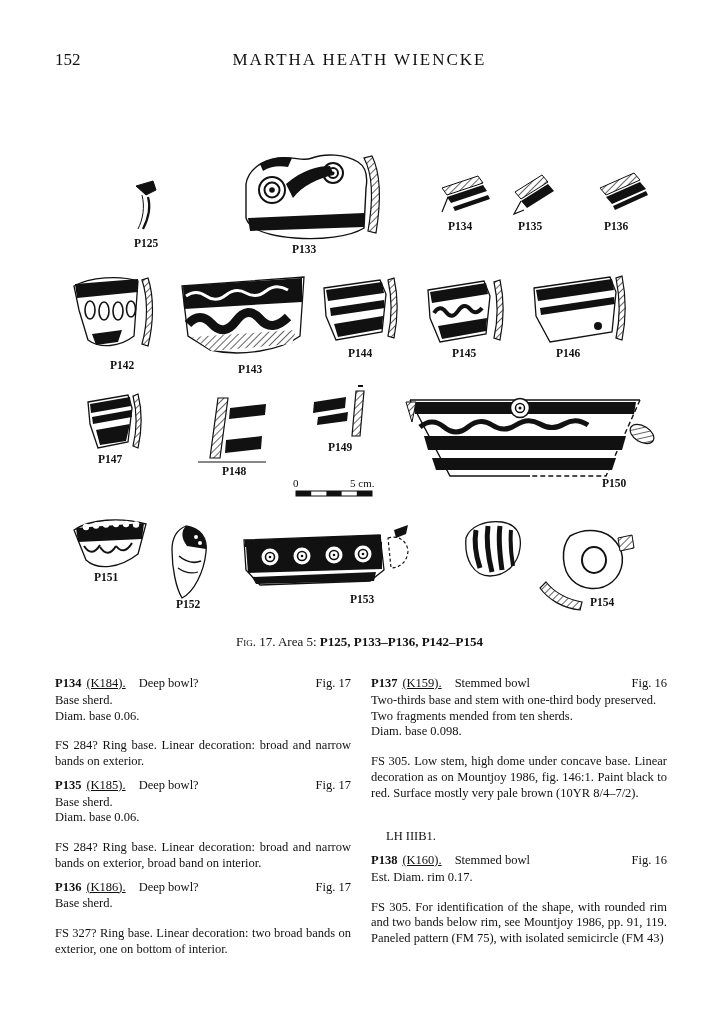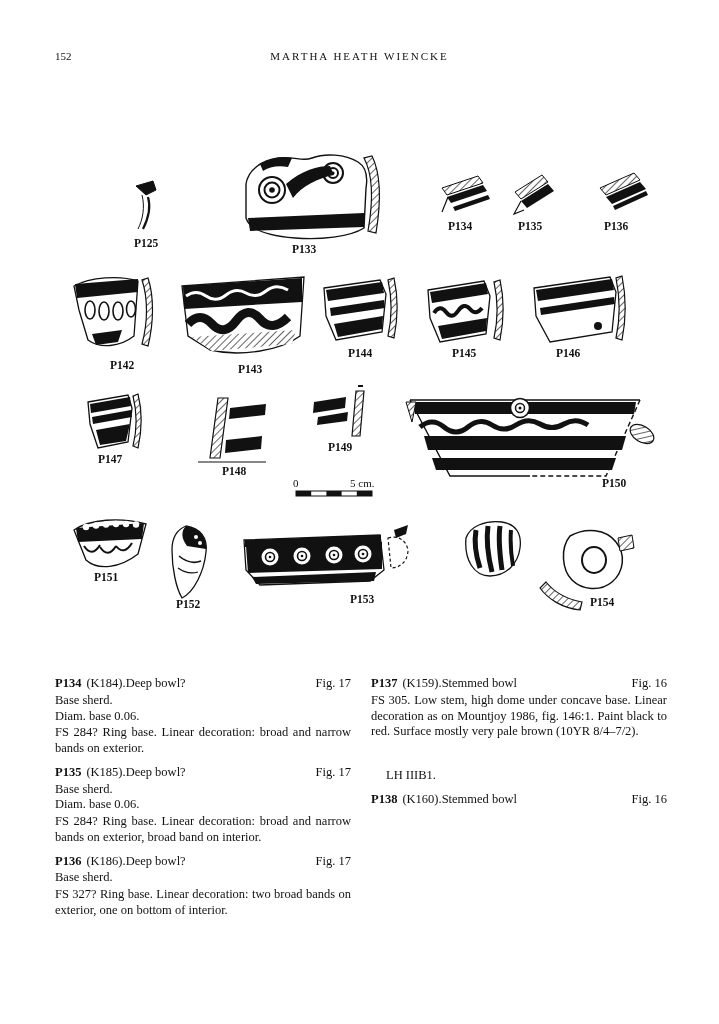--- a/index.html
+++ b/index.html
@@ -1,41 +1,41 @@
 <!DOCTYPE html>
 <html><head>
 <meta charset="utf-8">
 <style>
   * { margin:0; padding:0; box-sizing:border-box; }
   html,body { background:#e8e8e8; }
   body { width:719px; height:1024px; font-family:"Liberation Serif", serif; color:#111; }
   .page { position:relative; width:719px; height:1024px; background:#ffffff; overflow:hidden; }
 
-  .page-number { position:absolute; top:50px; left:55px; font-size:11px; }
+  .page-number { position:absolute; top:50px; left:55px; font-size:17px; }
   .running-head { position:absolute; top:50px; left:0; width:100%; text-align:center;
-                  font-size:11px; letter-spacing:2px; }
+                  font-size:17px; letter-spacing:2px; }
 
   .figure-svg { position:absolute; top:140px; left:50px; }
   .figlabel { font-family:"Liberation Serif", serif; font-weight:bold; font-size:11.5px; fill:#111; }
   .scaletext { font-family:"Liberation Serif", serif; font-size:11px; fill:#111; }
 
   .fig-caption { position:absolute; top:634px; left:0; width:100%; text-align:center; font-size:13px; }
   .cap-fig { font-variant:small-caps; }
   .cap-list { font-weight:bold; }
 
   .columns { position:absolute; top:676px; left:55px; width:612px; display:flex; gap:20px; }
   .col { width:296px; font-size:12.5px; line-height:1.26; }
   .entry { margin-bottom:8px; }
   .entry-head { display:flex; align-items:baseline; margin-bottom:1px; }
   .eid { font-weight:bold; }
-  .ecode { margin-left:5px; }
-  .eshape { }
+  .ecode { margin-left:5px;text-decoration:underline; }
+  .eshape { margin-left:13px; }
   .efig { margin-left:auto; }
   .edesc { }
-  .enote { text-align:justify; margin-top:1px; }
+  .enote { text-align:justify; margin-top:14px; }
   .extra { margin-left:15px;margin-top:28px; }
 </style>
 </head>
 <body>
 
 <div class="page">
 
   <div class="page-number">152</div>
   <div class="running-head">MARTHA HEATH WIENCKE</div>
 
@@ -243,20 +243,25 @@
       <path d="M450,386 C448,400 450,416 452,430" fill="none" stroke="#111" stroke-width="5"></path>
       <path d="M461,390 C460,402 461,414 463,426" fill="none" stroke="#111" stroke-width="4"></path>
       <path d="M520,396 C536,387 556,389 566,402 C576,414 574,432 562,442 C550,452 532,450 522,440 C512,430 510,408 520,396 Z" fill="#fff" stroke="#111" stroke-width="1.5"></path>
       <ellipse cx="544" cy="420" rx="12" ry="13" fill="#fff" stroke="#111" stroke-width="2"></ellipse>
       <path d="M496,442 C504,452 516,459 532,462 L530,470 C512,468 498,459 490,448 Z" fill="url(#hatch)" stroke="#111" stroke-width="1.2"></path>
       <polygon points="568,398 582,395 584,408 570,411" fill="url(#hatch)" stroke="#111" stroke-width="1"></polygon>
     </g>
     <text class="figlabel" x="540" y="466">P154</text>
   </svg>
 
+  <div class="fig-caption">
+    <span class="cap-fig">Fig. 17.</span>
+    <span>Area 5:</span>
+    <span class="cap-list">P125, P133–P136, P142–P154</span>
+  </div>
 
   <div class="columns">
     <div class="col">
 
       <div class="entry">
         <div class="entry-head">
           <span class="eid">P134</span>
           <span class="ecode">(K184).</span>
           <span class="eshape">Deep bowl?</span>
           <span class="efig">Fig. 17</span>
@@ -300,32 +305,36 @@
     <div class="col">
 
       <div class="entry">
         <div class="entry-head">
           <span class="eid">P137</span>
           <span class="ecode">(K159).</span>
           <span class="eshape">Stemmed bowl</span>
           <span class="efig">Fig. 16</span>
         </div>
         <div class="edesc">
+          <div>Two-thirds base and stem with one-third body preserved. Two fragments mended from ten sherds.</div>
+          <div>Diam. base 0.098.</div>
         </div>
         <p class="enote">FS 305. Low stem, high dome under concave base. Linear decoration as on Mountjoy 1986, fig. 146:1. Paint black to red. Surface mostly very pale brown (10YR 8/4–7/2).</p>
         <div class="extra">LH IIIB1.</div>
       </div>
 
       <div class="entry">
         <div class="entry-head">
           <span class="eid">P138</span>
           <span class="ecode">(K160).</span>
           <span class="eshape">Stemmed bowl</span>
           <span class="efig">Fig. 16</span>
         </div>
         <div class="edesc">
-        </div>
+          <div>Est. Diam. rim 0.17.</div>
+        </div>
+        <p class="enote">FS 305. For identification of the shape, with rounded rim and two bands below rim, see Mountjoy 1986, pp. 91, 119. Paneled pattern (FM 75), with isolated semicircle (FM 43)</p>
       </div>
 
     </div>
   </div>
 
 </div>
 
 </body></html>

